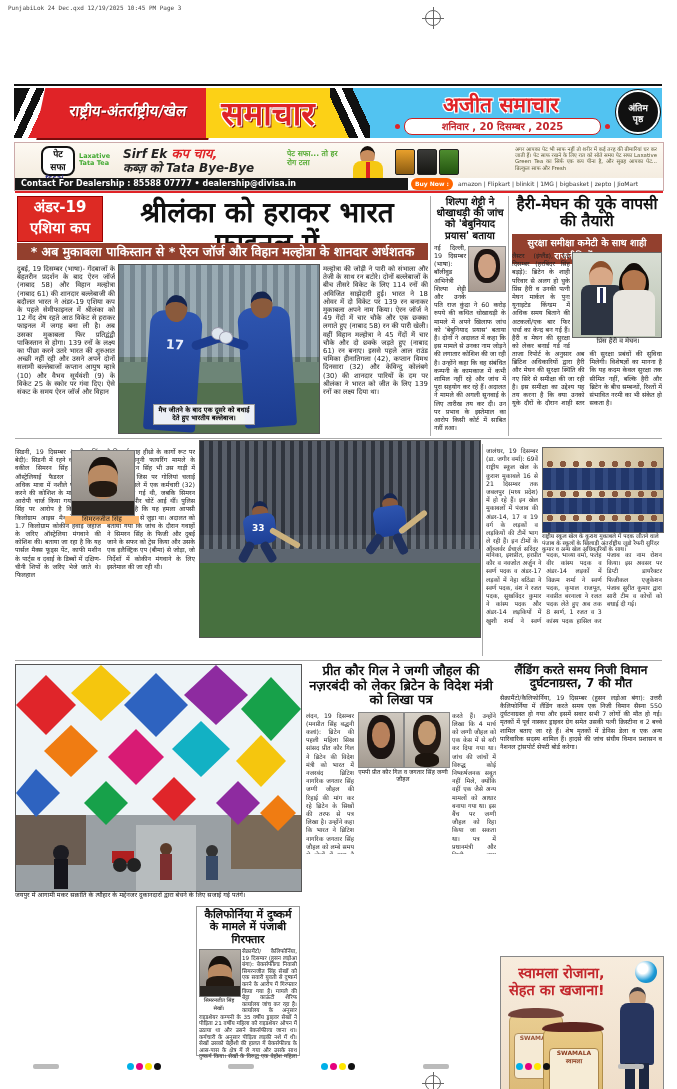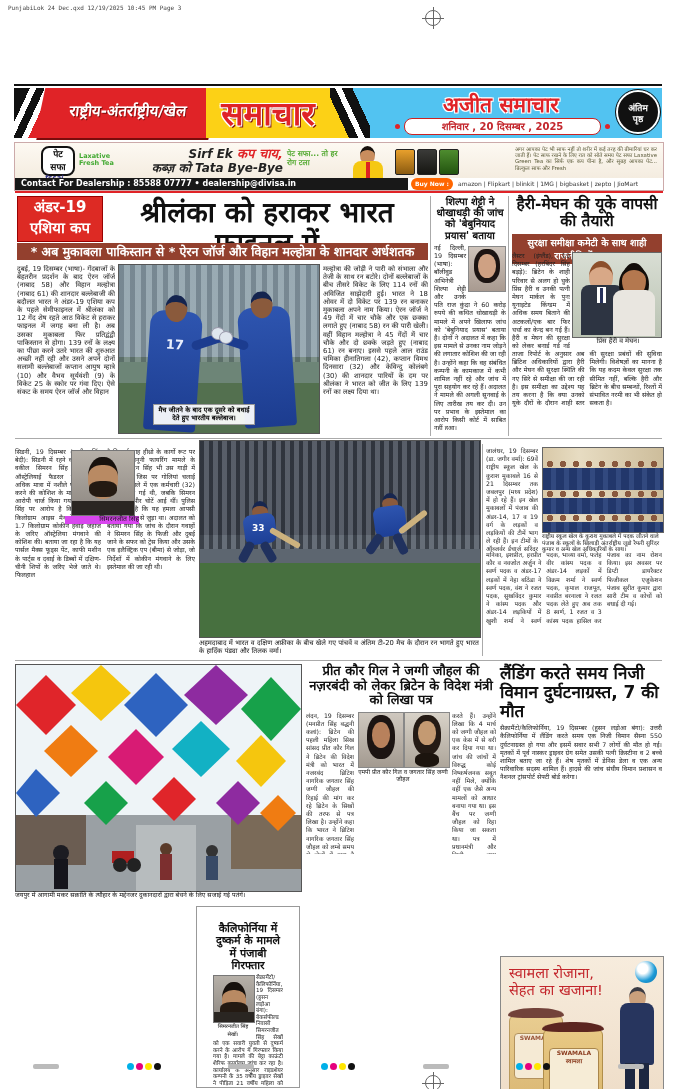--- a/index.html
+++ b/index.html
@@ -36,21 +36,21 @@
   
   .topad{top:142px;left:14px;width:648px;height:47px;background:linear-gradient(#fdf9f2,#f1e8da);border:1px solid #caa;}
   .topad-strip{position:absolute;left:0;bottom:0;width:390px;height:12px;background:#181818;color:#fff;font-size:8px;font-weight:bold;line-height:12px;padding-left:6px;}
   .topad-buy{position:absolute;right:0;bottom:0;width:255px;height:12px;background:#fff;font-size:6px;line-height:12px;color:#333;}
   .buy-pill{display:inline-block;background:#f60;color:#fff;border-radius:6px;padding:0 4px;font-weight:bold;margin:0 3px;}
   .topad-redline{position:absolute;left:0;bottom:-3px;width:100%;height:2px;background:#e02327;}
   .ps-logo{position:absolute;left:26px;top:3px;width:30px;height:26px;border:2px solid #111;border-radius:8px;background:#fff;
      font-size:9px;font-weight:bold;text-align:center;line-height:13px;color:#111;}
   .ps-lax{position:absolute;left:64px;top:10px;font-size:6.5px;color:#4a3;line-height:7px;font-weight:bold;}
   .ps-fssai{position:absolute;left:30px;top:31px;font-size:7px;color:#338;font-style:italic;font-weight:bold;}
-  .ps-slogan{position:absolute;left:108px;top:4px;width:160px;text-align:right;font-size:12px;font-weight:bold;font-style:italic;color:#222;line-height:14px;}
+  .ps-slogan{position:absolute;left:108px;top:4px;width:160px;text-align:left;font-size:12px;font-weight:bold;font-style:italic;color:#222;line-height:14px;}
   .ps-slogan b{color:#e02327;font-size:13px;}
   .ps-tag{position:absolute;left:272px;top:6px;font-size:7.5px;font-weight:bold;color:#5a3;line-height:9px;width:58px;}
   .ps-man{position:absolute;left:336px;top:2px;width:34px;height:43px;overflow:hidden;}
   .ps-man .hd{position:absolute;left:9px;top:1px;width:15px;height:15px;border-radius:50%;background:#c98d5e;border-top:4px solid #16100c;}
   .ps-man .bd{position:absolute;left:2px;top:16px;width:30px;height:28px;border-radius:8px 8px 0 0;background:#f5c812;}
   .ps-man .tie{position:absolute;left:15px;top:17px;width:4px;height:18px;background:#d22;}
   .ps-box{position:absolute;top:6px;width:18px;height:24px;border-radius:2px;border:1px solid #222;}
   .ps-para{position:absolute;left:500px;top:3px;width:142px;font-size:5.4px;color:#553;line-height:6.2px;text-align:justify;height:30px;overflow:hidden;}
   
   .hl{font-weight:bold;color:#101010;line-height:1.12;}
@@ -102,21 +102,21 @@
   .rcrowd{position:absolute;inset:0;height:55%;background:repeating-linear-gradient(90deg,rgba(25,28,35,.5) 0 4px,rgba(120,125,135,.35) 4px 9px);}
   .runner{position:absolute;width:40px;height:60px;}
   .runner .rh{position:absolute;left:12px;top:0;width:16px;height:15px;border-radius:50%;background:#8a5a3c;border-top:5px solid #17264f;}
   .runner .rb{position:absolute;left:4px;top:13px;width:32px;height:30px;border-radius:8px;background:linear-gradient(#2e55b0,#1d3f96);transform:rotate(-8deg);}
   .runner .rl1,.runner .rl2{position:absolute;top:40px;width:9px;height:22px;border-radius:4px;background:#20315e;}
   .bat{position:absolute;width:34px;height:6px;border-radius:3px;background:#cdb27e;}
   
   .pp{position:relative;border:1px solid #888;overflow:hidden;}
   
   .swam{border:1px solid #888;background:linear-gradient(#f7ecdd,#ecd9c2 60%,#e2c9ad);overflow:hidden;position:relative;}
-  .sw-title{color:#c3262c;font-weight:normal;font-size:14.5px;line-height:17px;}
+  .sw-title{color:#c3262c;font-weight:bold;font-size:14.5px;line-height:17px;text-align:right;}
   .jar{position:absolute;border-radius:6px;background:linear-gradient(#e8c985,#d9b469);border:1px solid #b08e4a;}
   .jar:before{content:"";position:absolute;left:-2px;top:-8px;right:-2px;height:10px;border-radius:50% 50% 30% 30%/80% 80% 30% 30%;background:#5c2620;}
   .jlabel{position:absolute;left:8%;top:22%;width:84%;height:56%;background:#f6ecd6;border:1px solid #a9854a;border-radius:4px;
      font-size:6px;font-weight:bold;color:#8a3b1e;text-align:center;line-height:8px;}
   .sw-man{position:absolute;right:6px;top:30px;width:40px;height:108px;}
   .sw-man .h{position:absolute;left:12px;top:0;width:17px;height:17px;border-radius:50%;background:#caa07c;border-top:4px solid #3c3c44;}
   .sw-man .b{position:absolute;left:3px;top:16px;width:34px;height:62px;border-radius:8px 8px 3px 3px;background:#27355e;}
   .sw-man .l{position:absolute;left:8px;top:76px;width:10px;height:30px;background:#1d2740;}
   .sw-man .l2{position:absolute;left:22px;top:76px;width:10px;height:30px;background:#1d2740;}
   
@@ -148,21 +148,21 @@
       <span>अंतिम</span><br>
       <span>पृष्ठ</span>
     </div>
   </div>
 
   <div class="abs topad">
     <div class="ps-logo">
       <span>पेट</span><br><span>सफा</span>
     </div>
     <div class="ps-lax">
-      <span>Laxative</span><br><span>Fresh Tea</span>
+      <span>Laxative</span><br><span>Tata Tea</span>
     </div>
     <div class="ps-fssai">fssai</div>
     <div class="ps-slogan">
       <span>Sirf Ek </span><b>कप चाय,</b><br>
       <span>कब्ज़ को </span><i>Tata Bye-Bye</i>
     </div>
     <div class="ps-tag">पेट सफा... तो हर रोग टला</div>
     <div class="ps-man">
       <div class="hd"></div>
         <div class="bd"></div>
@@ -238,21 +238,21 @@
 
   <div class="abs hline" style="left:15px;top:438px;width:647px;"></div>
 
   <div class="abs" style="left:15px;top:444px;width:180px;height:212px;">
     <div style="position:relative;margin-top:4px;height:178px;">
       <div class="mug" style="position:absolute;left:56px;top:2px;width:62px;height:64px;z-index:2;">
         <div class="mh2"></div>
           <div class="mb"></div>
           <div class="sh2"></div>
       </div>
-      <div class="cap" style="position:absolute;left:50px;top:68px;width:74px;text-align:right;z-index:2;background:#d946ef;">सिमरनजीत सिंह</div>
+      <div class="cap" style="position:absolute;left:50px;top:68px;width:74px;text-align:center;z-index:2;background:#fdba74;">सिमरनजीत सिंह</div>
       <div class="bodytxt" style="position:absolute;left:0;top:0;width:86px;height:178px;font-size:6.3px;">सिडनी, 19 दिसम्बर (हरप्रीत सिंह बेदी): सिडनी में रहने वाले क्रिमिनल वकील सिमरन सिंह (26) को ऑस्ट्रेलियाई फैडरल पुलिस द्वारा अधिक मात्रा में नशीले पदार्थ आयात करने की कोशिश के मामले में बतौर आरोपी चार्ज किया गया है। सिमरन सिंह पर आरोप है कि उसने 14 किलोग्राम आइस मैथम्फेटामीन और 1.7 किलोग्राम कोकीन हवाई जहाज के जरिए ऑस्ट्रेलिया मंगवाने की कोशिश की। बताया जा रहा है कि यह पार्सल मैक्स फूड्स पेंट, काफी मशीन के पार्ट्स व दवाई के डिब्बों में दक्षिण-चीनी शिपों के जरिए भेजे जाते थे। फिलहाल</div>
       <div class="bodytxt" style="position:absolute;left:92px;top:0;width:88px;height:178px;font-size:6.3px;">है कि मई माह हीथ्रो के कार्गो रूट पर हुए गैर कानूनी फायरिंग मामले के दौरान सिमरन सिंह भी उस गाड़ी में मौजूद था, जिस पर गोलियां चलाई गईं। इस हमले में एक कर्मचारी (32) की मौत हो गई थी, जबकि सिमरन सिंह को गंभीर चोटें आई थीं। पुलिस का मानना है कि यह हमला आपसी गिरोह टकराव से जुड़ा था। अदालत को बताया गया कि जांच के दौरान गवाहों ने सिमरन सिंह के फिजी और दुबई जाने के सफर को ट्रेस किया और उसके एक इलैक्ट्रिक एप (बीमा) से जोड़ा, जो निर्देशों में कोकीन मंगवाने के लिए इस्तेमाल की जा रही थी।</div>
     </div>
   </div>
 
   <div class="abs run-photo" style="left:199px;top:440px;width:280px;height:196px;">
     <div class="rcrowd"></div>
     <div class="runner" style="left:40px;top:60px;">
       <div class="rh"></div>
         <div class="rb"></div>
@@ -262,21 +262,20 @@
       <div class="bat" style="left:28px;top:34px;transform:rotate(30deg);"></div>
     </div>
     <div class="runner" style="left:170px;top:52px;">
       <div class="rh"></div>
         <div class="rb"></div>
       <div class="rl1" style="left:0;transform:rotate(34deg);"></div>
         <div class="rl2" style="left:26px;transform:rotate(-26deg);"></div>
       <div class="bat" style="left:26px;top:26px;transform:rotate(-38deg);"></div>
     </div>
   </div>
-  <div class="abs cap" style="left:199px;top:640px;width:280px;text-align:justify;">अहमदाबाद में भारत व दक्षिण अफ्रीका के बीच खेले गए पांचवें व अंतिम टी-20 मैच के दौरान रन भागते हुए भारत के हार्दिक पंड्या और तिलक वर्मा।</div>
 
   <div class="abs vline" style="left:482px;top:444px;height:212px;"></div>
   <div class="abs" style="left:486px;top:444px;width:176px;height:214px;">
     <div style="position:relative;margin-top:3px;height:104px;">
       <div class="bodytxt" style="position:absolute;left:0;top:0;width:52px;height:104px;font-size:6.2px;">जालंधर, 19 दिसम्बर (डा. जगीर वर्मा): 69वें राष्ट्रीय स्कूल खेल के कुराश मुकाबले 16 से 21 दिसम्बर तक जबलपुर (मध्य प्रदेश) में हो रहे हैं। इन खेल मुकाबलों में पंजाब की अंडर-14, 17 व 19 वर्ग के लड़कों व लड़कियों की टीमें भाग ले रही हैं। इन टीमों के ऑब्जर्वर ईंचार्ज सुरिंदर कुमार लैक्चरर शारीरिक शिक्षा अंतर्राष्ट्रीय जूडो रैफरी ने जानकारी देते हुए बताया कि इस टूर्नामेंट के चौथे दिन के मुकाबलों में पंजाब के खिलाड़ियों ने कुराश खेल का प्रदर्शन करते हुए अपना दबदबा कायम रखा जिसमें अंडर-17 लड़कियों में मान्या,</div>
       <div class="team" style="position:absolute;left:56px;top:0;width:120px;height:84px;">
         <div style="margin-top:12px;">
             <div class="headrow"></div>
             <div class="bodyrow" style="height:22px;"></div>
           </div>
@@ -342,21 +341,21 @@
         <div class="face-f" style="left:13px;top:8px;width:18px;height:24px;background:#c49a72;"></div>
         <div style="position:absolute;left:10px;top:40px;width:24px;height:14px;border-radius:40%;background:#1c140e;"></div>
       </div>
       <div class="cap" style="position:absolute;left:48px;top:56px;width:98px;text-align:center;font-size:6px;">एमपी प्रीत कौर गिल व जगतार सिंह जग्गी जौहल</div>
       <div class="bodytxt" style="position:absolute;left:0;top:0;width:48px;height:142px;font-size:6.2px;">लंदन, 19 दिसम्बर (मनप्रीत सिंह बद्धनी कलां): ब्रिटेन की पहली महिला सिख सांसद प्रीत कौर गिल ने ब्रिटेन की विदेश मंत्री को भारत में नजरबंद ब्रिटिश नागरिक जगतार सिंह जग्गी जौहल की रिहाई की मांग कर रहे ब्रिटेन के सिखों की तरफ से पत्र लिखा है। उन्होंने कहा कि भारत ने ब्रिटिश नागरिक जगतार सिंह जौहल को लम्बे समय से जेलों में रखा है परन्तु अब तक उसकी रिहाई नहीं की गई।</div>
       <div class="bodytxt" style="position:absolute;left:146px;top:0;width:44px;height:142px;font-size:6.2px;">करते हैं। उन्होंने लिखा कि 4 मार्च को जग्गी जौहल को एक केस में से बरी कर दिया गया था। जांच की जांचों में विरुद्ध कोई निष्कर्षजनक सबूत नहीं मिले, क्योंकि वहीं एक जैसे अन्य मामलों को आधार बनाया गया था। इस बैंच पर जग्गी जौहल को रिहा किया जा सकता था। पत्र में प्रधानमंत्री और डिप्टी द्वारा राजनीतिक तौर पर जग्गी जौहल की रिहाई की मांग को मजबूती से रखने को कहा गया।</div>
     </div>
   </div>
 
   <div class="abs" style="left:500px;top:664px;width:162px;height:92px;">
-    <div class="hl" style="font-size:17px;">लैंडिंग करते समय निजी विमान दुर्घटनाग्रस्त, 7 की मौत</div>
+    <div class="hl" style="font-size:12px;text-align:center;">लैंडिंग करते समय निजी विमान दुर्घटनाग्रस्त, 7 की मौत</div>
     <div class="bodytxt" style="height:62px;margin-top:3px;font-size:6.3px;">सैक्रामैंटो/कैलिफोर्निया, 19 दिसम्बर (हुसन लड़ोआ बंगा): उत्तरी कैलिफोर्निया में लैंडिंग करते समय एक निजी विमान सैस्ना 550 दुर्घटनाग्रस्त हो गया और इसमें सवार सभी 7 लोगों की मौत हो गई। मृतकों में पूर्व नास्कर ड्राइवर ग्रेग समेत उसकी पत्नी क्रिस्टीना व 2 बच्चे शामिल बताए जा रहे हैं। शेष मृतकों में डेनिस डेला व एक अन्य पारिवारिक सदस्य शामिल हैं। हादसे की जांच संघीय विमान प्रशासन व नैशनल ट्रांसपोर्ट सेफ्टी बोर्ड करेगा।</div>
   </div>
 
   <div class="abs swam" style="left:500px;top:758px;width:162px;height:300px;">
     <div style="position:absolute;right:6px;top:4px;width:22px;height:22px;border-radius:50%;background:radial-gradient(circle at 35% 35%,#fff 25%,#1e9bd7 60%,#0b6ea6);"></div>
     <div class="sw-title" style="position:absolute;left:8px;top:8px;">
       <span>स्वामला रोजाना,</span><br><span>सेहत का खजाना!</span>
     </div>
     <div class="sw-man">
         <div class="h"></div>
@@ -366,21 +365,21 @@
       </div>
     <div class="jar" style="left:8px;top:58px;width:52px;height:78px;opacity:.85;">
       <div class="jlabel"><span>SWAMALA</span></div>
     </div>
     <div class="jar" style="left:42px;top:72px;width:58px;height:84px;">
       <div class="jlabel"><span>SWAMALA</span><br><span>स्वामला</span></div>
     </div>
 
   </div>
 
-  <div class="abs" style="left:196px;top:906px;width:104px;height:182px;border:1px solid #999;padding:16px;box-sizing:border-box;">
+  <div class="abs" style="left:196px;top:906px;width:104px;height:150px;border:1px solid #999;padding:2px;box-sizing:border-box;">
     <div class="hl" style="font-size:11px;text-align:center;">कैलिफोर्निया में दुष्कर्म के मामले में पंजाबी गिरफ्तार</div>
     <div class="bodytxt" style="height:112px;margin-top:2px;font-size:5.6px;line-height:6.6px;">
       <div style="float:left;width:40px;margin:1px 3px 1px 0;">
         <div class="mug" style="width:40px;height:46px;">
             <div class="mh2" style="width:24px;height:28px;"></div>
             <div class="mb" style="top:26px;"></div>
             <div class="sh2" style="height:10px;"></div>
           </div>
         <div class="cap" style="font-size:5.2px;text-align:center;">सिमरनजीत सिंह सेखों।</div>
       </div>

